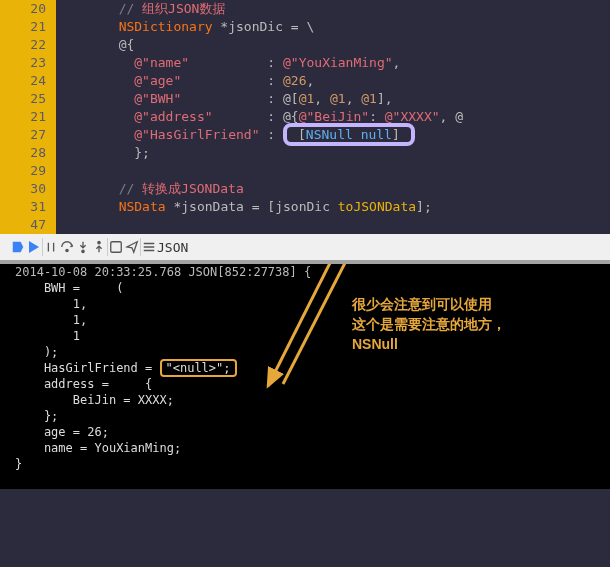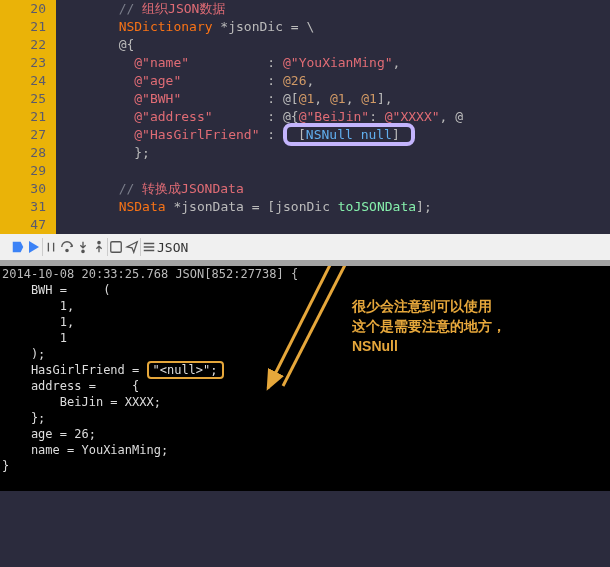--- a/index.html
+++ b/index.html
@@ -6,29 +6,29 @@
   .editor{background:#2b2b3d;width:610px}
   .line{display:flex;min-height:18px;line-height:18px}
   .gutter{width:46px;text-align:right;padding-right:10px;color:#5a5a6e;background:#eab308;user-select:none}
   .code{flex:1;white-space:pre}
   .cm{color:#7a7d8a}
   .ty{color:#f97316}
   .str{color:#e06c75}
   .num{color:#d19a66}
   .id{color:#bbb}
   .pu{color:#bbb}
-  .fn{color:#86efac}
+  .fn{color:#eab308}
   .nsn{color:#61afef}
   .cmZh{color:#e06c75;font-weight:normal}
   .hl{border:4px solid #c4b5fd;border-radius:8px;padding:0 11px}
-  .toolbar{background:#f0f0f0;height:26px;display:flex;align-items:center;padding:0 10px;border-bottom:6px solid #a3a3a3;color:#555}
+  .toolbar{background:#f0f0f0;height:26px;display:flex;align-items:center;padding:0 10px;border-bottom:4px solid #a3a3a3;color:#555}
   .toolbar .icn{display:inline-flex;align-items:center;justify-content:center;width:16px;height:16px}
   .sep{width:1px;height:18px;background:#ccc}
   .console{background:#000;color:#ddd;font-size:12px;position:relative;height:225px}
-  .console .cline{white-space:pre;line-height:16px;padding-left:2px}
+  .console .cline{white-space:pre;line-height:16px;padding-left:15px}
   .timestamp{color:#bbb}
   .hl2{border:2px solid #e6a73b;border-radius:4px;padding:0 4px}
   .arrows{position:absolute;top:0;left:0;pointer-events:none}
   .anno{position:absolute;color:#e6a73b;font-weight:bold;font-size:14px;line-height:20px;font-family:Helvetica,Arial,sans-serif}
   svg.icon{width:14px;height:14px;stroke:#555;fill:none;stroke-width:1.5}
   svg.icon.fill{fill:#3b82f6;stroke:none}
   .play{width:0;height:0;border-left:10px solid #3b82f6;border-top:6px solid transparent;border-bottom:6px solid transparent}
 </style>
 </head>
 <body>

